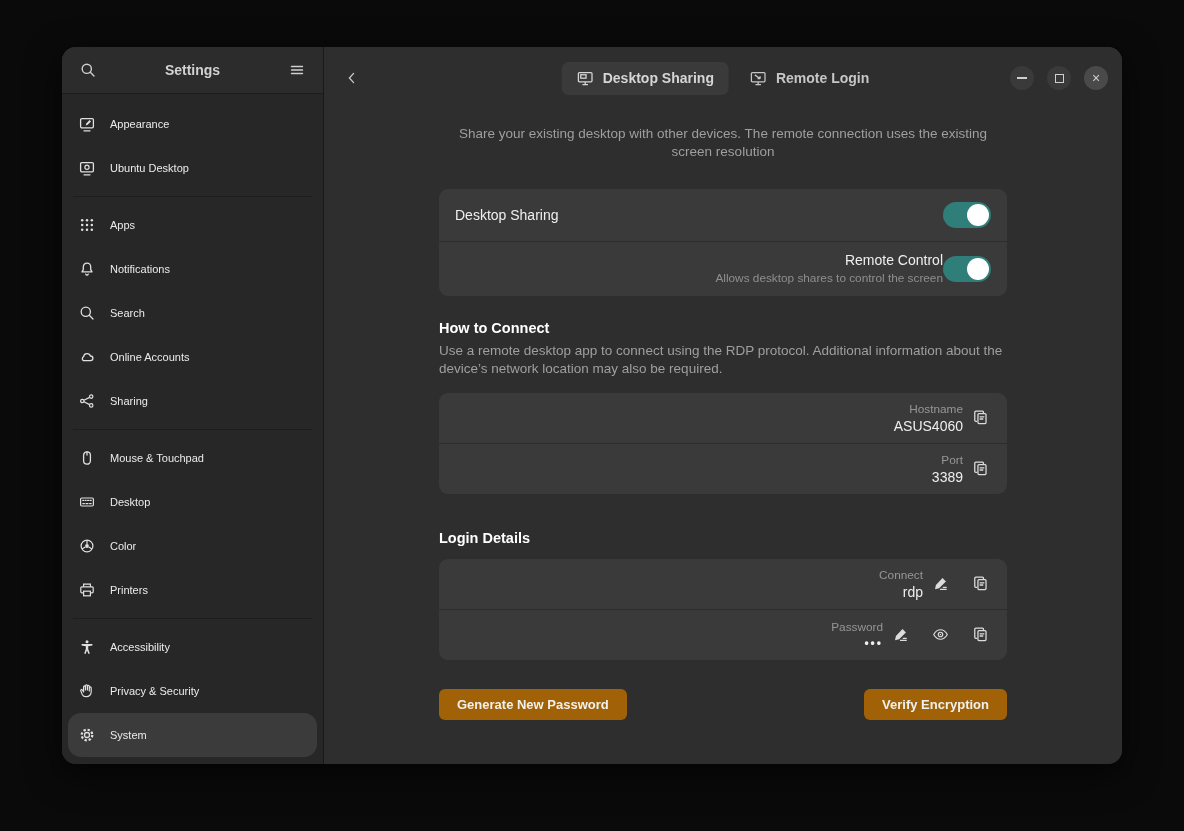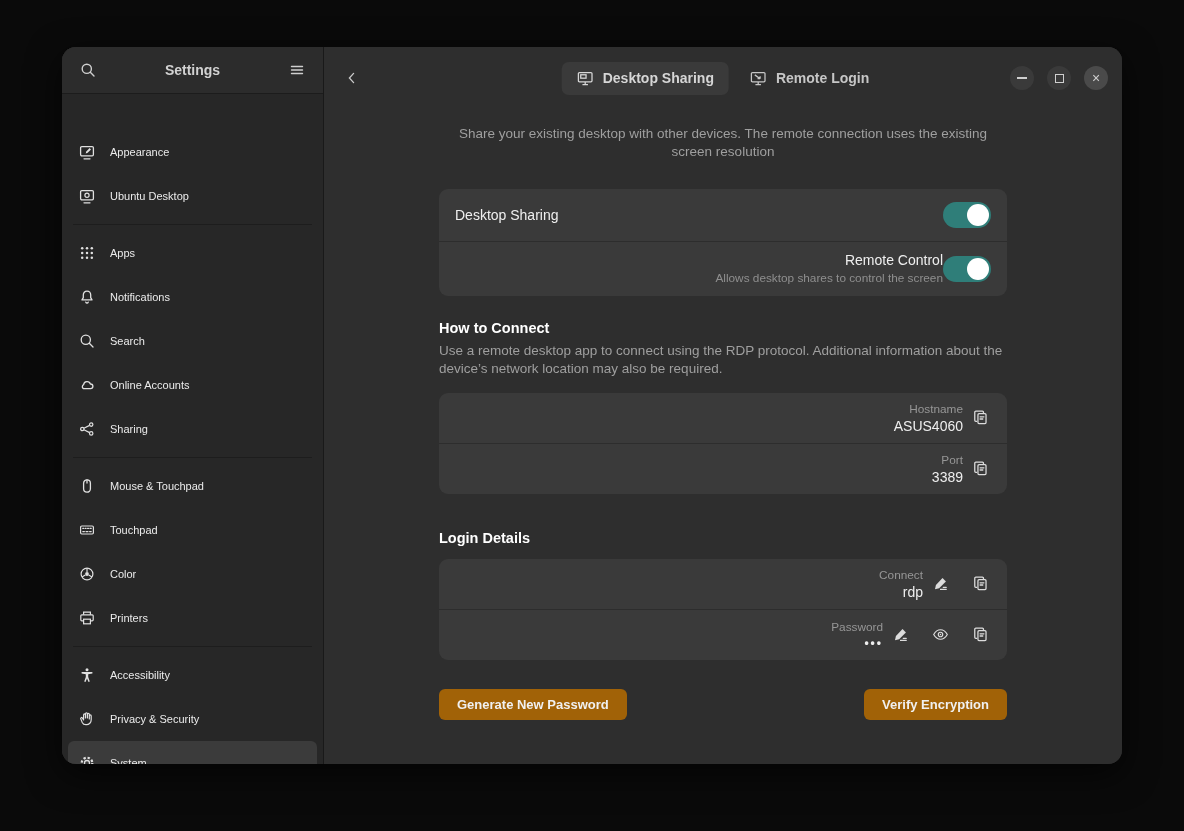--- a/index.html
+++ b/index.html
@@ -10,39 +10,39 @@
     position:relative; overflow:hidden;
     color:#ebebeb;
     -webkit-font-smoothing:antialiased;
   }
   .window {
     position:absolute; left:62px; top:47px; width:1060px; height:717px;
     border-radius:14px; overflow:hidden; display:flex;
     background:#2e2e2e; box-shadow:0 10px 34px rgba(0,0,0,.65);
   }
   
-  .sidebar { width:262px; background:#272727; border-right:1px solid #191919; display:flex; flex-direction:column;gap:28px; }
+  .sidebar { width:262px; background:#272727; border-right:1px solid #191919; display:flex; flex-direction:column; }
   .sidebar-header {
     height:47px; flex:0 0 47px; background:#2c2c2c; border-bottom:1px solid #1c1c1c;
     display:flex; align-items:center; justify-content:space-between; padding:0 10px; position:relative;
   }
   .icon-btn {
     width:32px; height:32px; border-radius:6px; display:flex; align-items:center; justify-content:center;
     color:#cfcfcf; background:transparent; border:none; cursor:pointer;
   }
   .sidebar-title {
     position:absolute; left:50%; transform:translateX(-50%);
     font-size:14px; font-weight:700; color:#d2d2d2;
   }
   .nav { padding:8px 6px; overflow:hidden; }
   .nav-item {
     height:44px; display:flex; align-items:center; gap:15px; padding:0 11px;
     border-radius:6px; font-size:11px; color:#ebebeb; cursor:pointer;
   }
-  .nav-item.selected { background:#3b3b3b; }
+  .nav-item.selected { background:#3b3b3b;border-radius:13px; }
   .nav-item .nicon { width:16px; height:16px; color:#e0e0e0; flex:0 0 16px; display:flex; }
   .nav-divider { height:1px; background:#1d1d1d; margin:6px 5px; }
   svg { display:block; }
   
   .content { flex:1; display:flex; flex-direction:column; background:#2e2e2e; min-width:0; }
   .content-header { height:62px; flex:0 0 62px; position:relative; display:flex; align-items:center; }
   .back-btn { position:absolute; left:12px; color:#c9c9c9; }
   .tabswitcher { position:absolute; left:50%; transform:translateX(-50%); display:flex; gap:6px; }
   .tab {
     display:flex; align-items:center; gap:9px; height:33px; padding:0 15px;
@@ -201,21 +201,21 @@
         </span>
         <span>Mouse &amp; Touchpad</span>
       </div>
       <div class="nav-item">
         <span class="nicon">
           <svg width="16" height="16" viewBox="0 0 16 16" fill="none" stroke="currentColor" stroke-width="1.2" stroke-linecap="round">
               <rect x="1.6" y="4" width="12.8" height="8" rx="1.2"></rect>
               <path d="M3.8 6.4h.9M6.2 6.4h.9M8.6 6.4h.9M11 6.4h1.2M3.8 9.6h1.6M7 9.6h2M10.6 9.6h1.6"></path>
             </svg>
         </span>
-        <span>Touchpad</span>
+        <span>Desktop</span>
       </div>
       <div class="nav-item">
         <span class="nicon">
           <svg width="16" height="16" viewBox="0 0 16 16" fill="none" stroke="currentColor" stroke-width="1.2">
               <circle cx="8" cy="8" r="5.9"></circle>
               <circle cx="8" cy="8" r="1.9" fill="currentColor" stroke="none"></circle>
               <path d="M8 2.1v4M3 11l3.3-1.9M13 11l-3.3-1.9"></path>
             </svg>
         </span>
         <span>Color</span>

